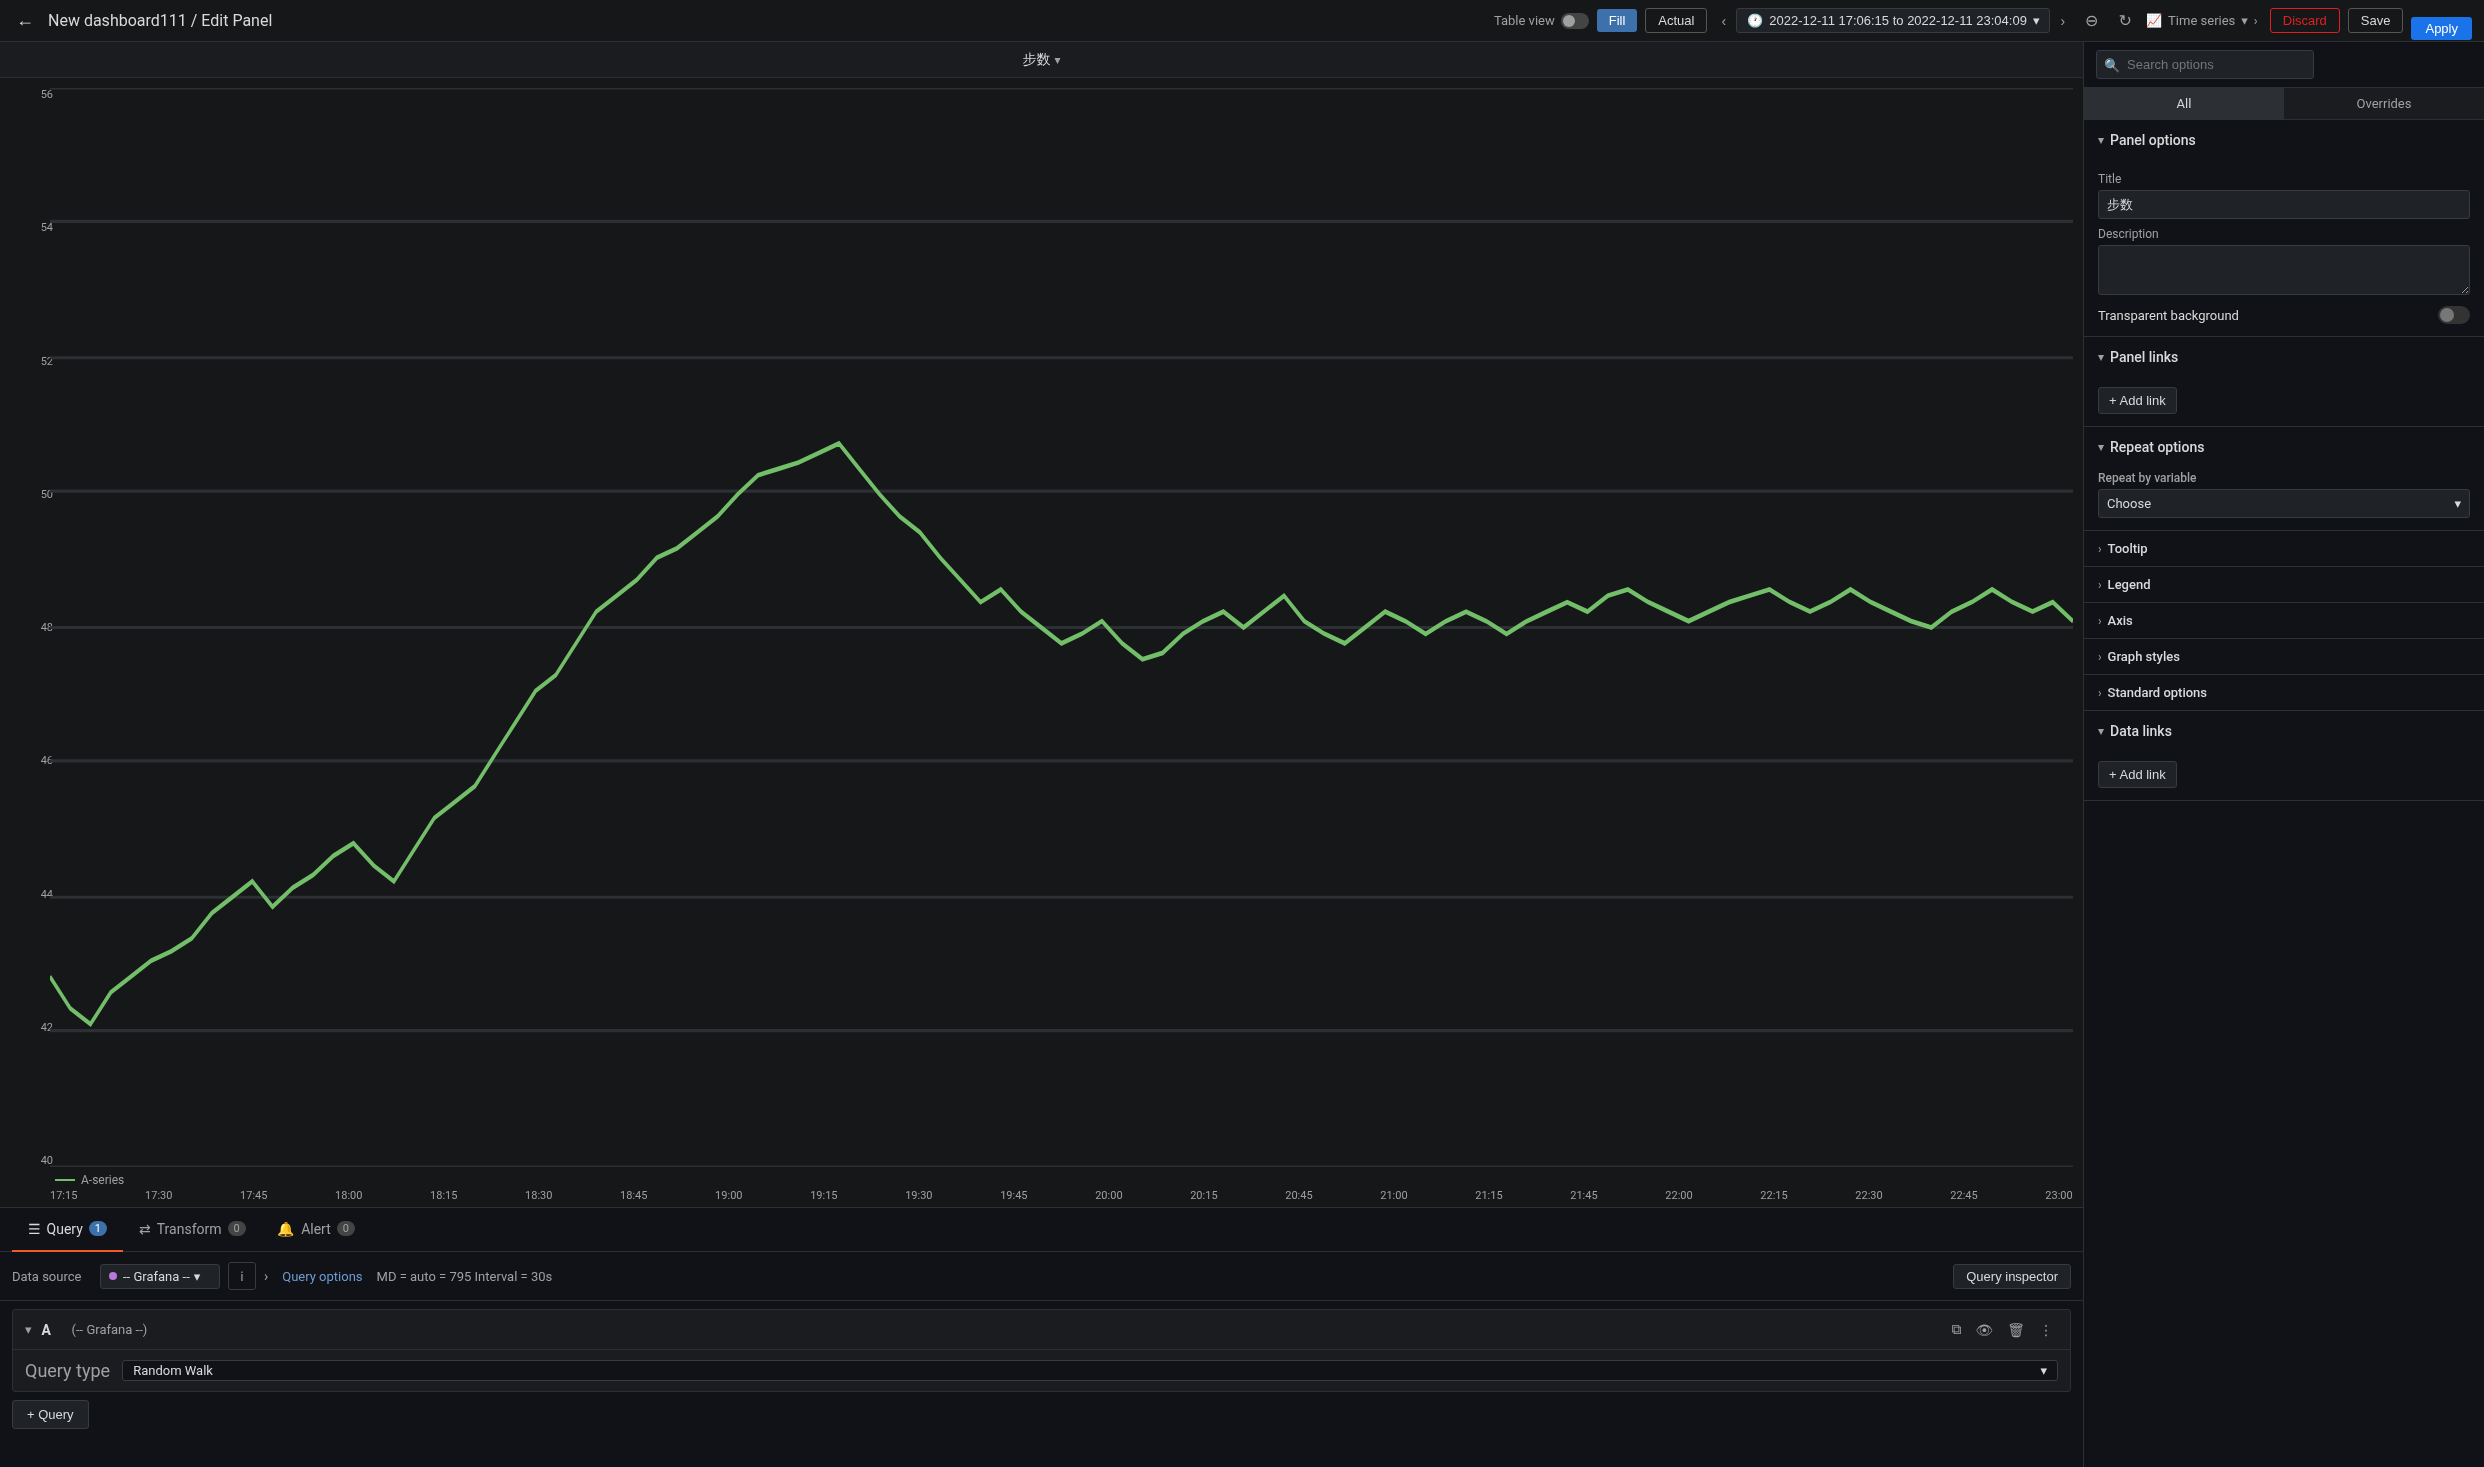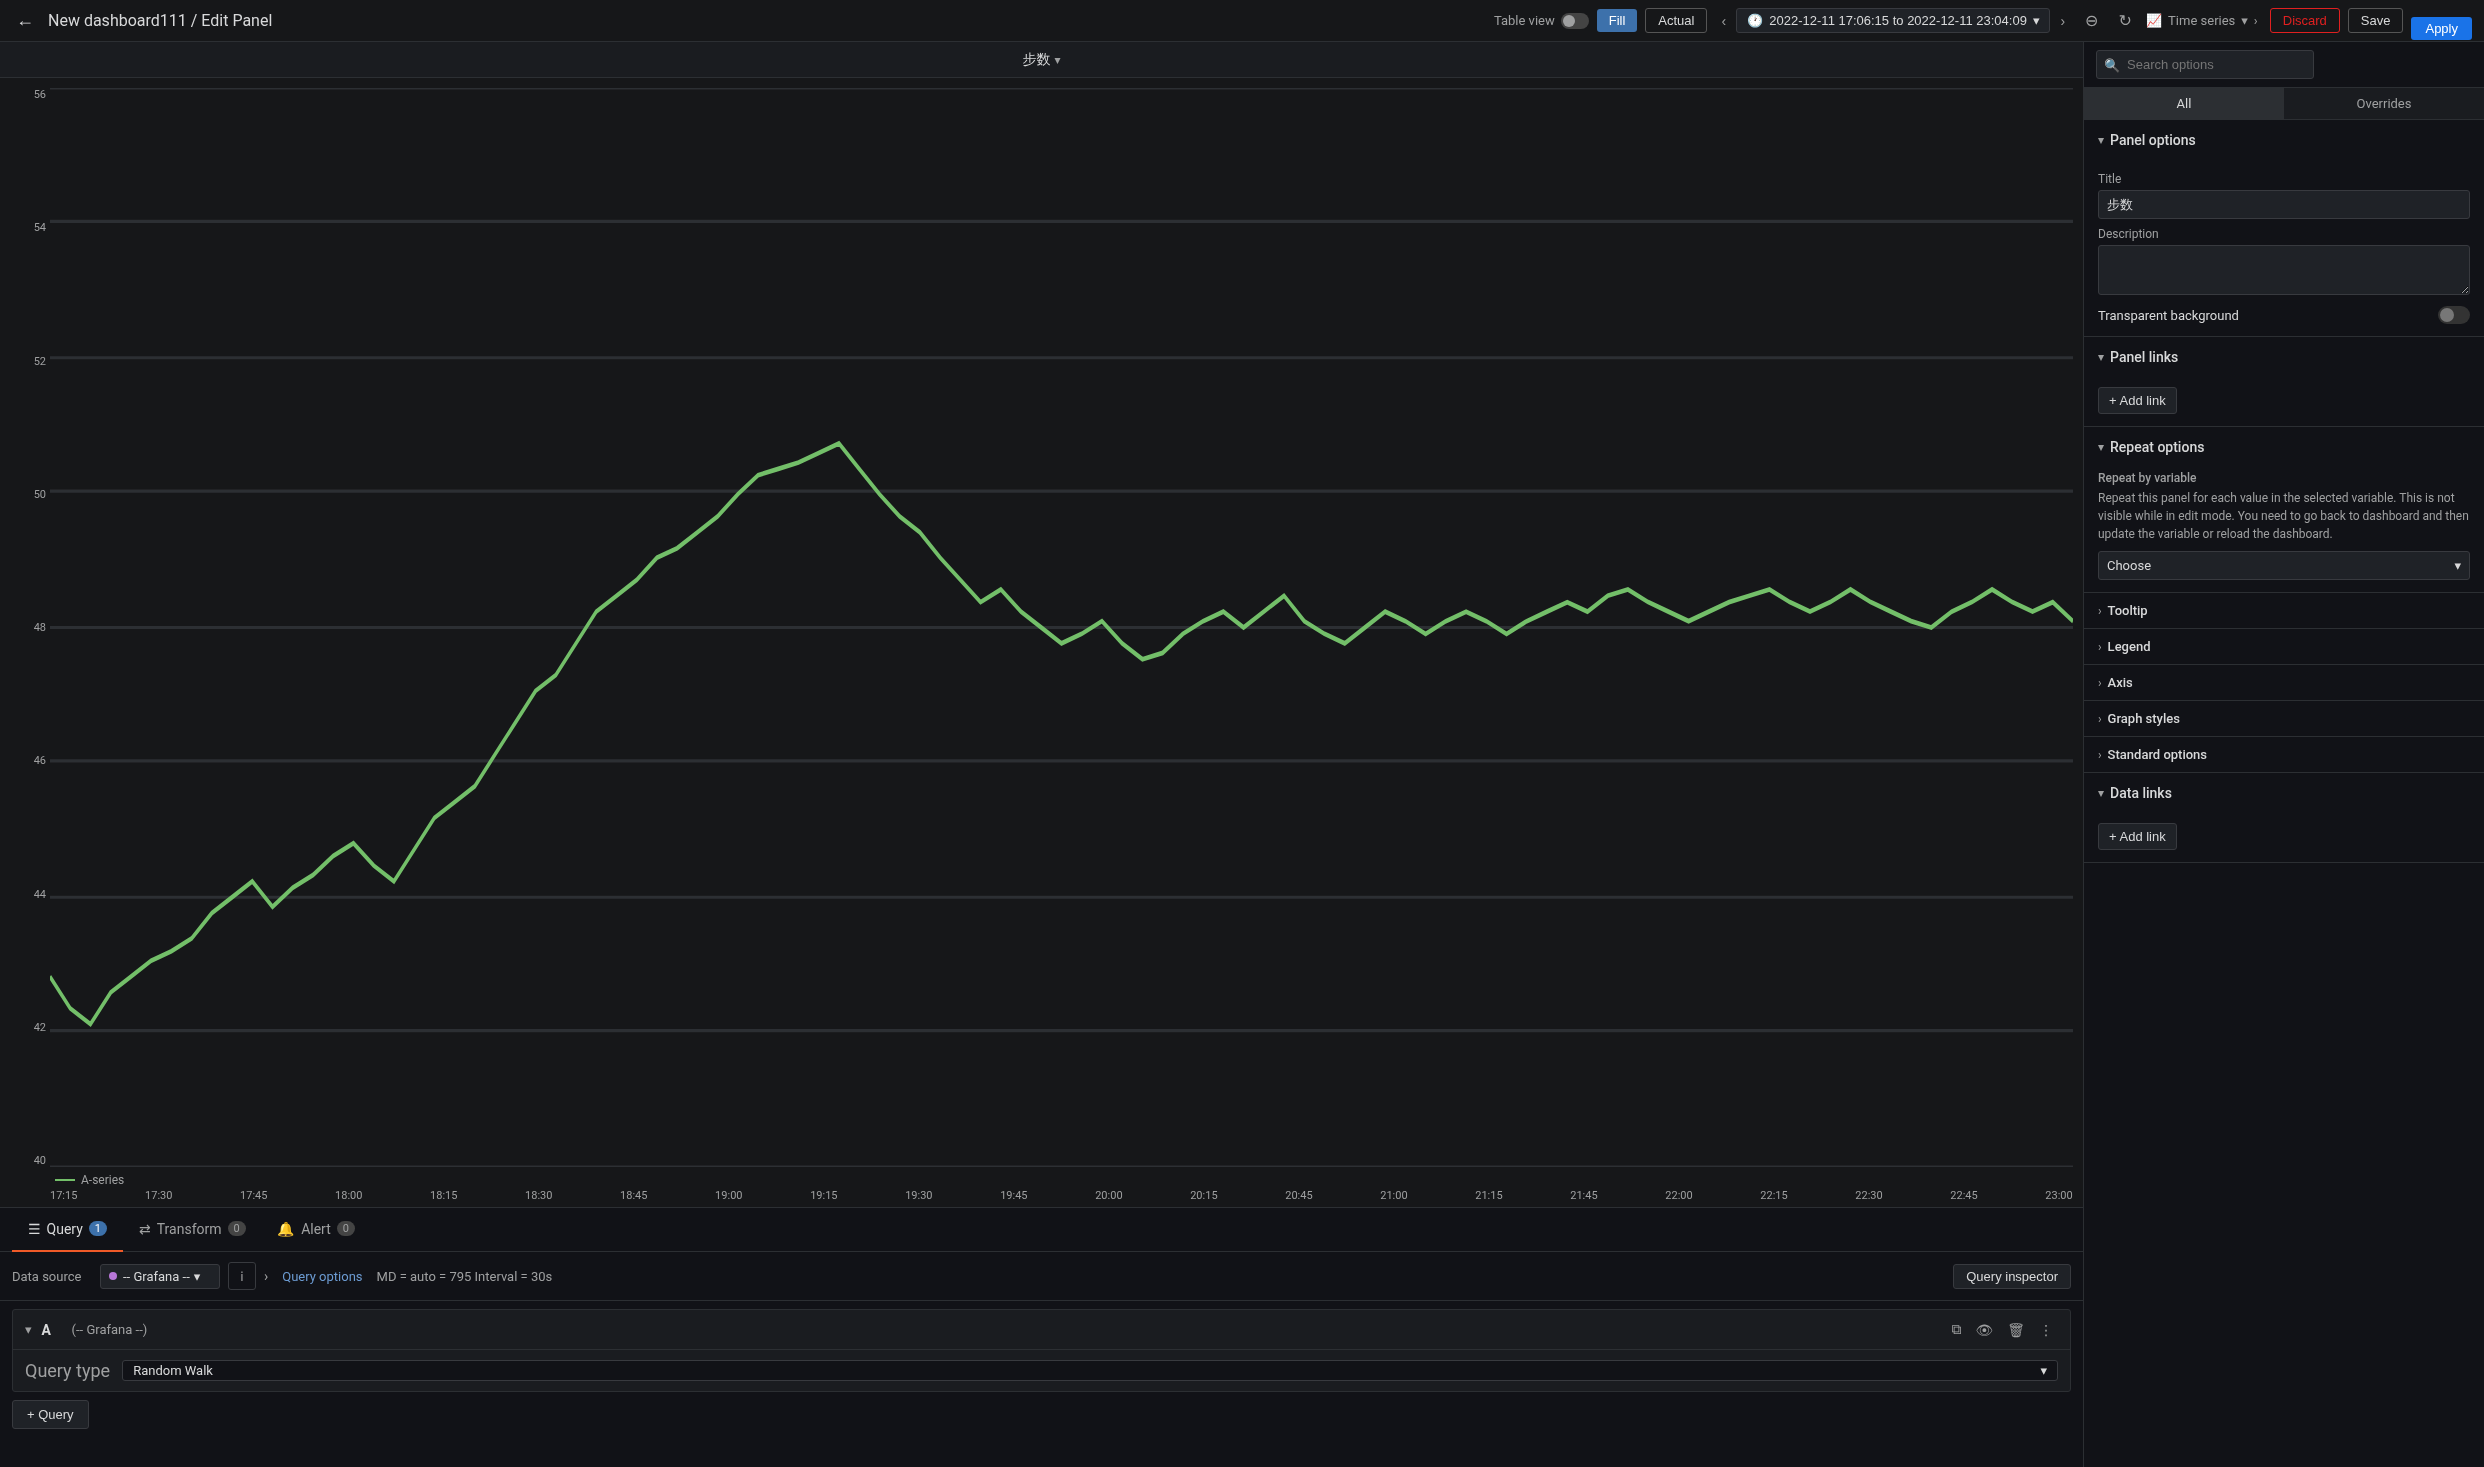--- a/index.html
+++ b/index.html
@@ -209,21 +209,21 @@
       margin-left: 4px;
       color: #9fa0a1;
     }
     .chart-container {
       position: relative;
       height: calc(100% - 36px);
       padding: 10px 10px 40px 50px;
     }
     .y-axis {
       position: absolute;
-      left: 12px;
+      left: 19px;
       top: 10px;
       bottom: 40px;
       width: 40px;
       display: flex;
       flex-direction: column;
       justify-content: space-between;
       align-items: flex-end;
       padding-right: 6px;
     }
     .y-label {
@@ -1005,21 +1005,20 @@
       <div class="section-body">
         <button class="add-link-btn">+ Add link</button>
       </div>
 
       <div class="section-header expanded">
         <span class="section-chevron">▾</span>
         <span class="section-title">Repeat options</span>
       </div>
       <div class="section-body">
         <div class="repeat-label">Repeat by variable</div>
-        <div class="repeat-desc">Repeat this panel for each value in the selected variable. This is not visible while in edit mode. You need to go back to dashboard and then update the variable or reload the dashboard.</div>
         <div class="repeat-select">
           <span>Choose</span>
           <span>▾</span>
         </div>
       </div>
 
       <div class="collapsed-section">
         <span class="section-chevron">›</span>
         <span class="section-title">Tooltip</span>
       </div>

